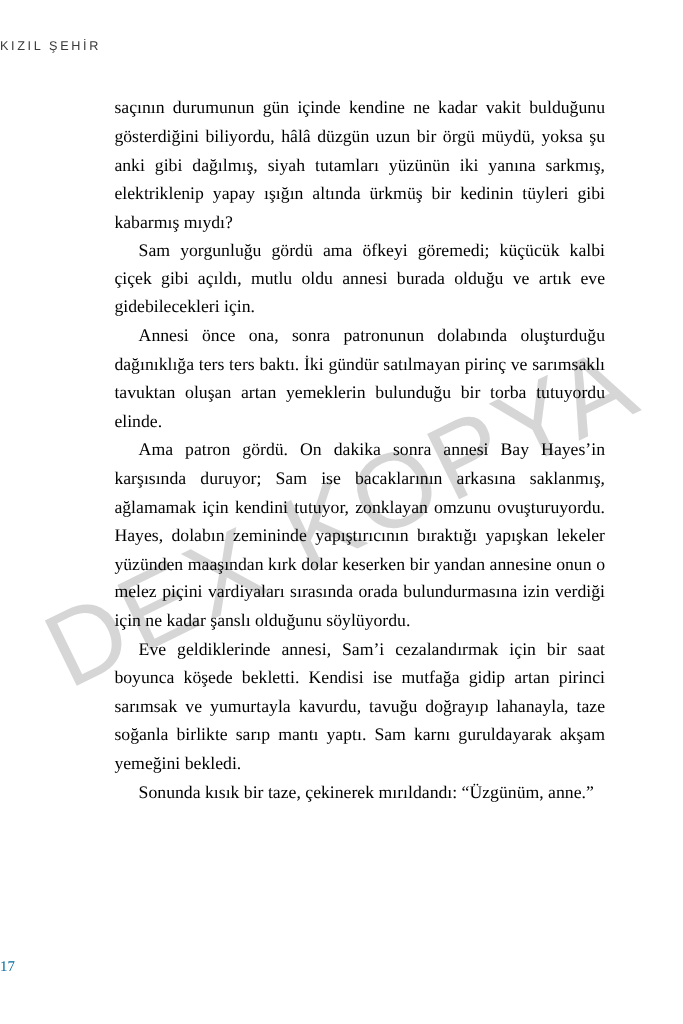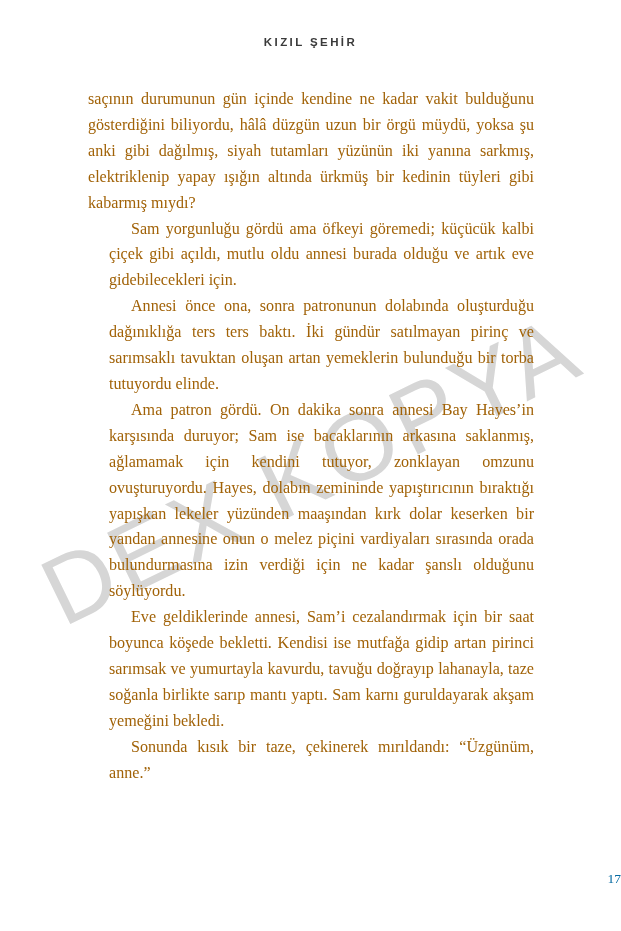--- a/index.html
+++ b/index.html
@@ -18,24 +18,24 @@
     overflow: hidden;
     box-sizing: border-box;
   }
 
   
   .running-head {
     position: absolute;
     top: 36px;
     left: 0;
     width: 100%;
-    text-align: center;
+    text-align: left;
     font-family: "Liberation Sans", sans-serif;
     font-size: 11.5px;
-    font-weight: 700;
+    font-weight: 400;
     letter-spacing: 2.4px;
     color: #3a3a3a;
     white-space: nowrap;
     z-index: 4;
   }
 
   
   .watermark-layer {
     position: absolute;
     left: 0;
@@ -57,51 +57,50 @@
     letter-spacing: 4px;
     color: #d6d6d6;
     white-space: nowrap;
     line-height: 1;
     user-select: none;
   }
 
   
   .textblock {
     position: absolute;
-    left: 88px;
+    left: 104px;
     top: 86px;
     width: 446px;
     z-index: 3;
     font-family: "Liberation Serif", "DejaVu Serif", serif;
     font-size: 16.1px;
     line-height: 25.9px;
-    color: #a16207;
+    color: #000000;
     text-align: justify;
     text-justify: inter-word;
     -webkit-font-smoothing: antialiased;
   }
 
   .textblock p {
     margin: 0;
     text-indent: 0;
     hyphens: manual;
   }
 
   .textblock p.indent {
     text-indent: 22px;
-    margin-left: 21px;
   }
 
   
   .folio {
     position: absolute;
     left: 0;
     bottom: 44px;
     width: 100%;
-    text-align: right;
+    text-align: left;
     font-family: "Liberation Serif", "DejaVu Serif", serif;
     font-size: 13.5px;
     color: #0369a1;
     z-index: 4;
   }
 </style>
 </head>
 <body>
 
 <div class="page">

